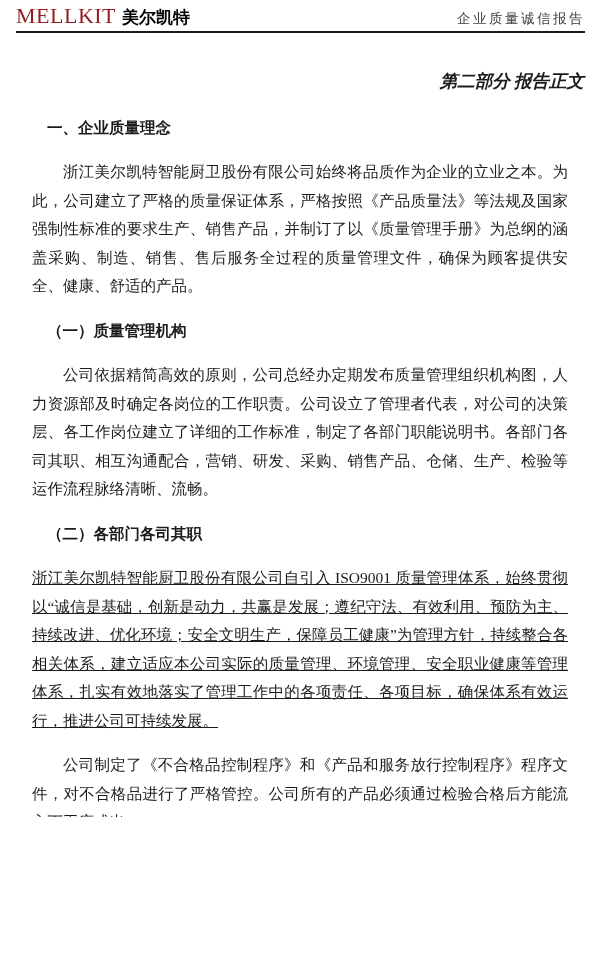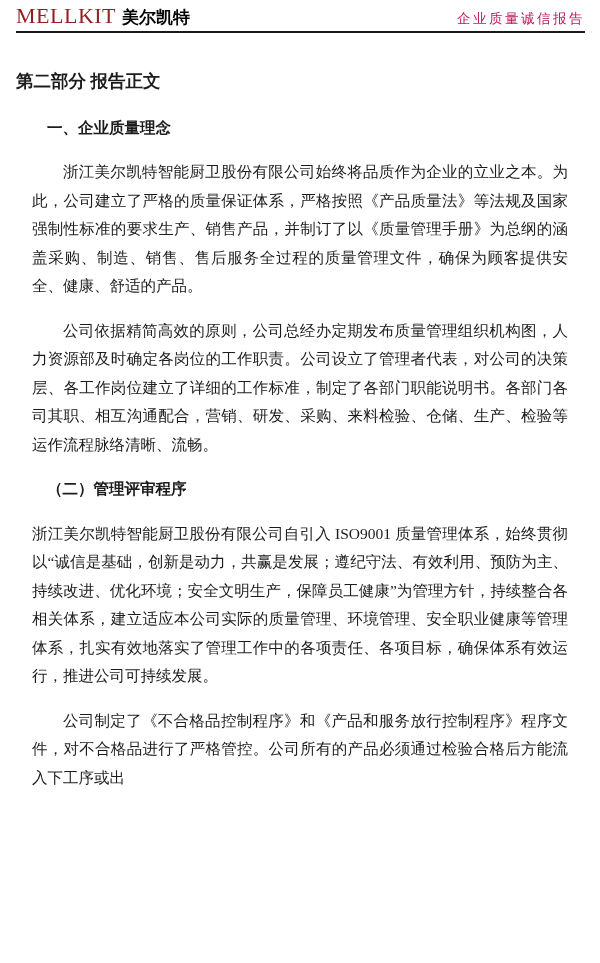--- a/index.html
+++ b/index.html
@@ -31,58 +31,59 @@
     letter-spacing: 0.5px;
     font-family: "Liberation Serif", serif;
   }
   .logo-cn {
     font-size: 17px;
     color: #000000;
     font-weight: bold;
   }
   .hdr-right {
     font-size: 13.5px;
-    color: #be185d;
+    color: #404040;
     letter-spacing: 2.5px;
     white-space: nowrap;
     padding-bottom: 1px;
   }
   
   .content {
     position: absolute;
     top: 33px; left: 0; right: 0;
     padding: 0 16px;
     font-size: 15.5px;
     line-height: 28.5px;
     text-align: justify;
   }
   .doc-title {
     font-size: 17.5px;
     font-weight: bold;
-    text-align: left;
+    text-align: right;
     line-height: 28.5px;
     margin: 34px 0 18px 0;
+    font-style: italic;
   }
   .h1 {
     font-weight: bold;
     text-indent: 2em;
     margin: 17px 0 0 0;
   }
   .h1.first { margin-top: 0; }
   .h2 {
     font-weight: bold;
     text-indent: 2em;
     margin: 0;
   }
   .h2.spaced { margin-top: 11px; }
   .para {
     margin: 16px;
     text-indent: 2em;
   }
-  .para.flush { text-indent: 0; }
+  .para.flush { text-indent: 0; text-decoration: underline; }
   
   .footer {
     position: absolute;
     top: 926px; left: 0; right: 0;
     text-align: center;
     font-size: 12.5px;
     line-height: 20px;
     color: #1c1c1c;
   }
 </style>
@@ -98,22 +99,23 @@
     </div>
     <div class="hdr-right">企业质量诚信报告</div>
   </div>
 
   <div class="content">
     <div class="doc-title">第二部分 报告正文</div>
 
     <div class="h1 first">一、企业质量理念</div>
     <p class="para">浙江美尔凯特智能厨卫股份有限公司始终将品质作为企业的立业之本。为此，公司建立了严格的质量保证体系，严格按照《产品质量法》等法规及国家强制性标准的要求生产、销售产品，并制订了以《质量管理手册》为总纲的涵盖采购、制造、销售、售后服务全过程的质量管理文件，确保为顾客提供安全、健康、舒适的产品。</p>
 
-    <p class="para">公司依据精简高效的原则，公司总经办定期发布质量管理组织机构图，人力资源部及时确定各岗位的工作职责。公司设立了管理者代表，对公司的决策层、各工作岗位建立了详细的工作标准，制定了各部门职能说明书。各部门各司其职、相互沟通配合，营销、研发、采购、来料检验、仓储、生产、检验等运作流程脉络清晰、流畅。</p>
+    <div class="h2">（一）质量管理机构</div>
+    <p class="para">公司依据精简高效的原则，公司总经办定期发布质量管理组织机构图，人力资源部及时确定各岗位的工作职责。公司设立了管理者代表，对公司的决策层、各工作岗位建立了详细的工作标准，制定了各部门职能说明书。各部门各司其职、相互沟通配合，营销、研发、采购、销售产品、仓储、生产、检验等运作流程脉络清晰、流畅。</p>
 
-    <div class="h2 spaced">（二）管理评审程序</div>
+    <div class="h2 spaced">（二）各部门各司其职</div>
     <p class="para flush">浙江美尔凯特智能厨卫股份有限公司自引入 ISO9001 质量管理体系，始终贯彻以“诚信是基础，创新是动力，共赢是发展；遵纪守法、有效利用、预防为主、持续改进、优化环境；安全文明生产，保障员工健康”为管理方针，持续整合各相关体系，建立适应本公司实际的质量管理、环境管理、安全职业健康等管理体系，扎实有效地落实了管理工作中的各项责任、各项目标，确保体系有效运行，推进公司可持续发展。</p>
     <p class="para">公司制定了《不合格品控制程序》和《产品和服务放行控制程序》程序文件，对不合格品进行了严格管控。公司所有的产品必须通过检验合格后方能流入下工序或出</p>
   </div>
 
   <div class="footer">5</div>
 
 </div>
 
 </body></html>

